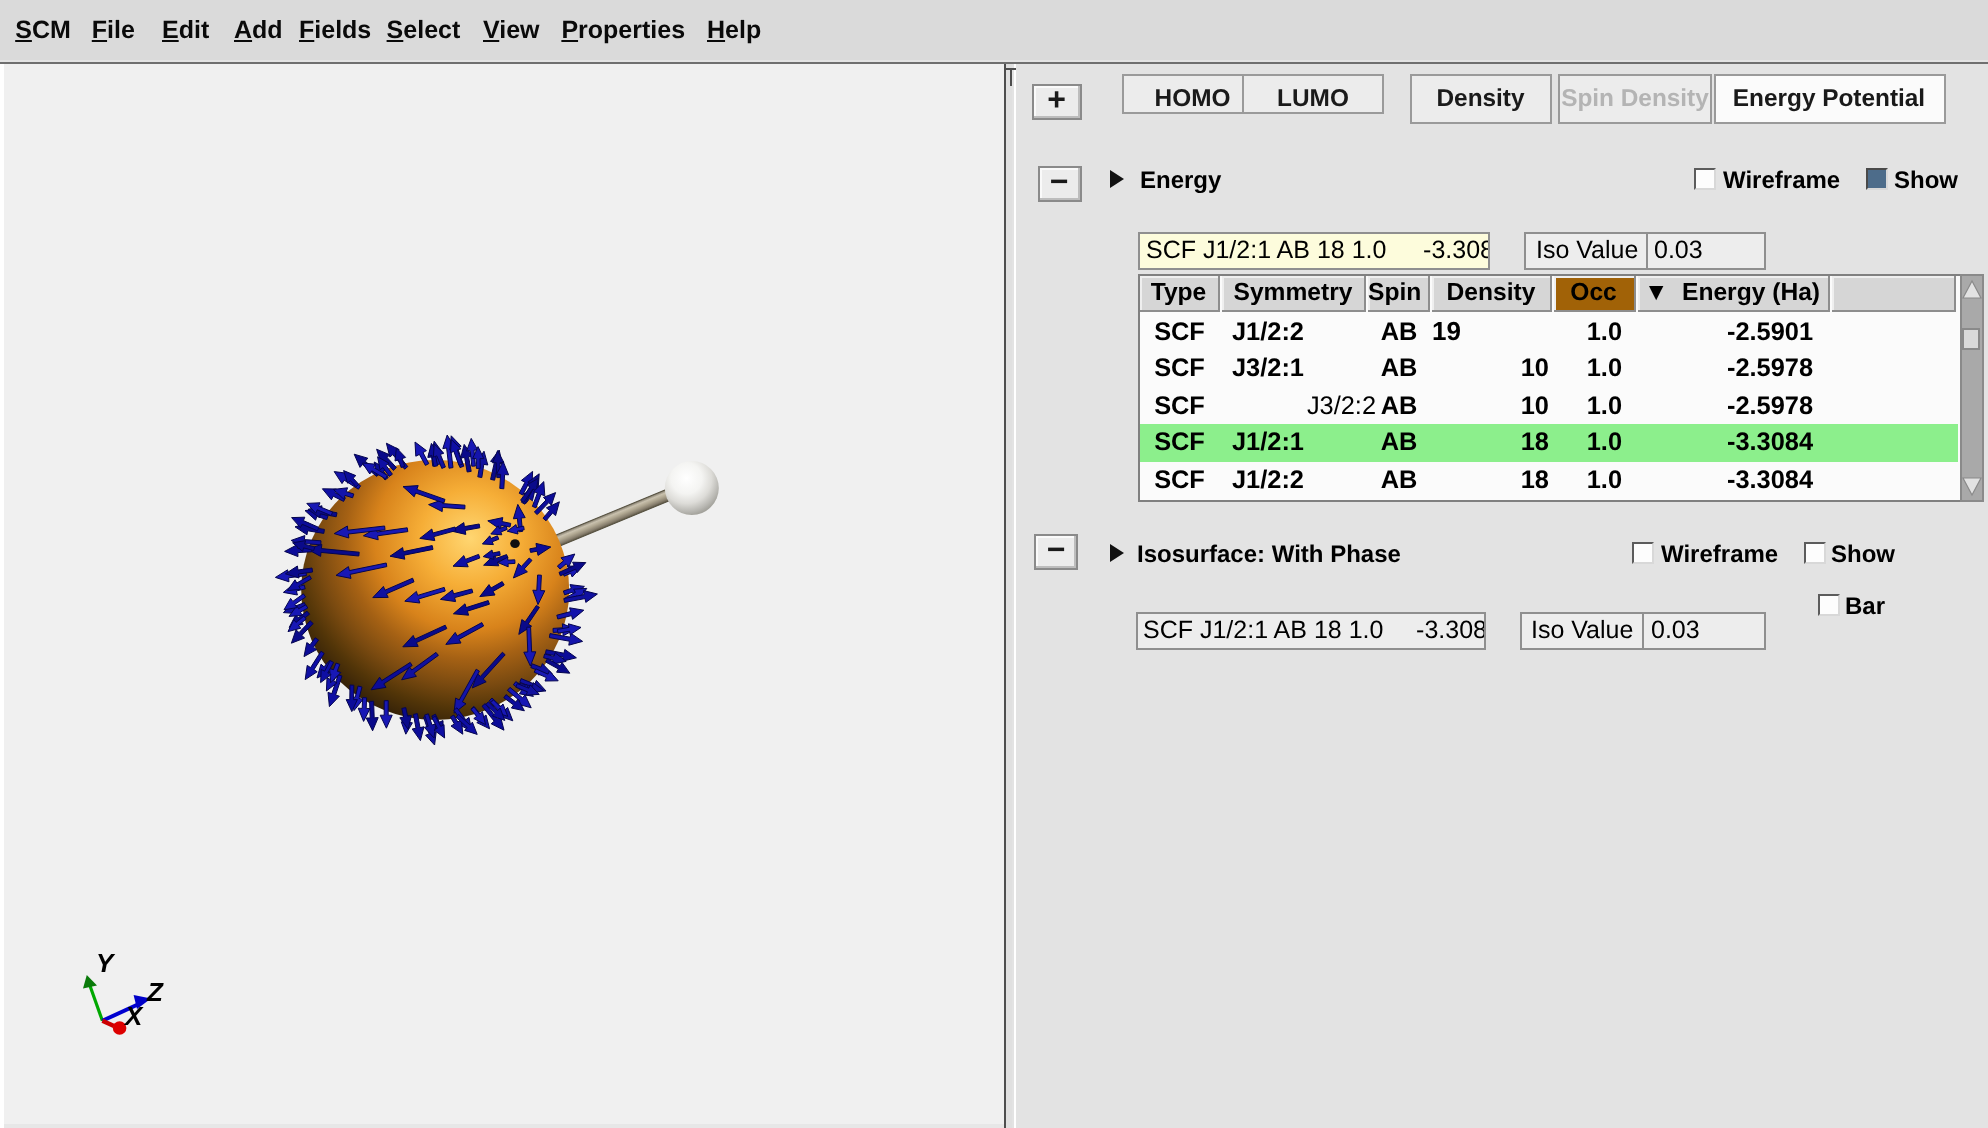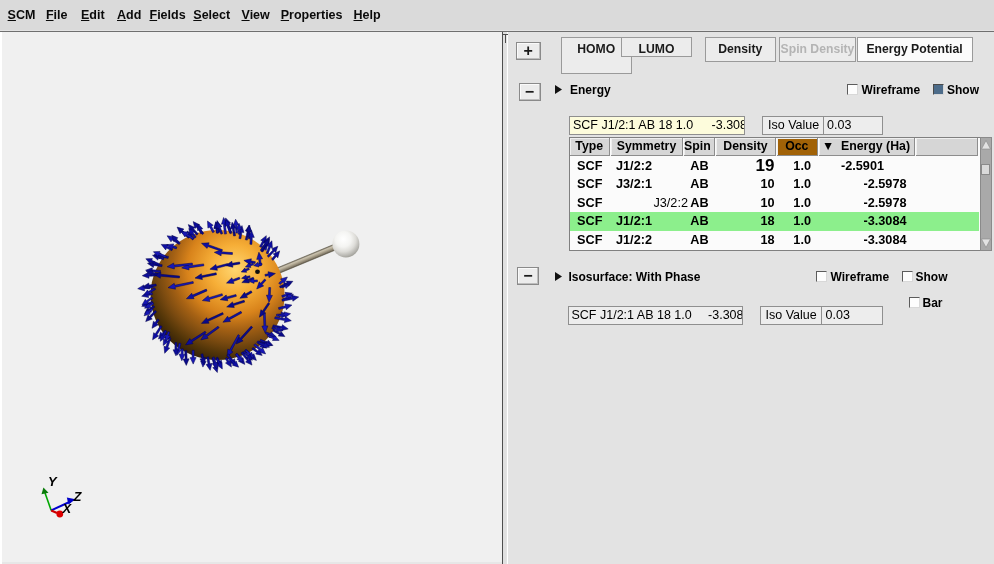--- a/index.html
+++ b/index.html
@@ -219,21 +219,21 @@
   <g font-style="italic" font-weight="bold" font-size="13" fill="#000">
     <text x="48" y="455">Y</text>
     <text x="73.5" y="469.5">Z</text>
     <text x="62.5" y="481.5">X</text>
   </g>
 </svg>
 
 <div class="abs" style="left:508.1px;top:32px;width:485.9px;height:532px;background:#e3e3e3;"></div>
 
 <div class="btn" style="left:515.5px;top:41.5px;width:25.5px;height:18.5px;line-height:15.5px;font-size:16px;border-color:#8a8a8a;box-shadow:inset -1px -1px 0 #bdbdbd, inset 1px 1px 0 #fafafa;">+</div>
-<div class="btn" style="left:561px;top:37px;width:70.5px;height:37px;line-height:23px;">HOMO</div>
+<div class="btn" style="left:561px;top:37px;width:70.5px;height:20px;line-height:23px;">HOMO</div>
 <div class="btn" style="left:621px;top:37px;width:71px;height:20px;line-height:23px;">LUMO</div>
 <div class="btn" style="left:704.5px;top:37px;width:71.5px;height:25px;line-height:23px;">Density</div>
 <div class="btn" style="left:779px;top:37px;width:77px;height:25px;line-height:23px;color:#b4b4b4;">Spin Density</div>
 <div class="btn" style="left:856.5px;top:37px;width:116px;height:25px;line-height:23px;background:#fbfbfb;">Energy Potential</div>
 
 <div class="btn" style="left:518.5px;top:83px;width:22px;height:18px;line-height:15px;font-size:16px;border-color:#8a8a8a;box-shadow:inset -1px -1px 0 #bdbdbd, inset 1px 1px 0 #fafafa;">−</div>
 <svg class="abs" style="left:553.5px;top:84.5px;" width="9" height="10">
     <path d="M1,0 L8,4.5 L1,9 Z" fill="#111"></path>
   </svg>
 <div class="lbl" style="left:570px;top:82.5px;">Energy</div>
@@ -257,23 +257,23 @@
 <div class="abs" style="left:611.0px;top:138.0px;width:72.0px;height:17.5px;background:#d6d6d6;border-right:1px solid #8d8d8d;border-bottom:1px solid #8d8d8d;box-shadow:inset 1px 1px 0 #efefef;font-weight:bold;font-size:12.3px;text-align:center;line-height:17px;color:#000;white-space:nowrap;">Symmetry</div>
 <div class="abs" style="left:684.0px;top:138.0px;width:31.0px;height:17.5px;background:#d6d6d6;border-right:1px solid #8d8d8d;border-bottom:1px solid #8d8d8d;box-shadow:inset 1px 1px 0 #efefef;font-weight:bold;font-size:12.3px;line-height:17px;color:#000;white-space:nowrap;">Spin</div>
 <div class="abs" style="left:716.0px;top:138.0px;width:60.0px;height:17.5px;background:#d6d6d6;border-right:1px solid #8d8d8d;border-bottom:1px solid #8d8d8d;box-shadow:inset 1px 1px 0 #efefef;font-weight:bold;font-size:12.3px;text-align:center;line-height:17px;color:#000;white-space:nowrap;">Density</div>
 <div class="abs" style="left:777.0px;top:138.0px;width:40.5px;height:17.5px;background:#a16207;border-right:1px solid #8d8d8d;border-bottom:1px solid #8d8d8d;box-shadow:inset 1px 1px 0 #efefef;font-weight:bold;font-size:12.3px;text-align:center;line-height:17px;color:#000;white-space:nowrap;">Occ</div>
 <div class="abs" style="left:818.5px;top:138.0px;width:96.0px;height:17.5px;background:#d6d6d6;border-right:1px solid #8d8d8d;border-bottom:1px solid #8d8d8d;box-shadow:inset 1px 1px 0 #efefef;font-weight:bold;font-size:12.3px;text-align:center;line-height:17px;color:#000;white-space:nowrap;">▼&nbsp; Energy (Ha)</div>
 <div class="abs" style="left:915.5px;top:138.0px;width:62.5px;height:17.5px;background:#d6d6d6;border-right:1px solid #8d8d8d;border-bottom:1px solid #8d8d8d;box-shadow:inset 1px 1px 0 #efefef;font-weight:bold;font-size:12.3px;text-align:center;line-height:17px;color:#000;white-space:nowrap;"></div>
 <div class="abs" style="left:569.5px;top:156.5px;width:409px;height:18.6px;background:#fbfbfb;"></div>
 <div class="abs" style="left:569.5px;width:40.5px;text-align:center;top:156.5px;height:18.6px;line-height:18.6px;font-weight:bold;font-size:12.7px;color:#000;white-space:nowrap;">SCF</div>
 <div class="abs" style="left:616.0px;width:72.0px;text-align:left;top:156.5px;height:18.6px;line-height:18.6px;font-weight:bold;font-size:12.7px;color:#000;white-space:nowrap;">J1/2:2</div>
 <div class="abs" style="left:684.0px;width:31.0px;text-align:center;top:156.5px;height:18.6px;line-height:18.6px;font-weight:bold;font-size:12.7px;color:#000;white-space:nowrap;">AB</div>
-<div class="abs" style="left:716.0px;width:58.5px;text-align:right;top:156.5px;height:18.6px;line-height:18.6px;font-weight:bold;font-size:17px;color:#000;white-space:nowrap;">19</div>
+<div class="abs" style="left:716.0px;width:58.5px;top:156.5px;height:18.6px;line-height:18.6px;font-weight:bold;font-size:13px;color:#000;white-space:nowrap;">19</div>
 <div class="abs" style="left:777.0px;width:34.0px;text-align:right;top:156.5px;height:18.6px;line-height:18.6px;font-weight:bold;font-size:12.7px;color:#000;white-space:nowrap;">1.0</div>
-<div class="abs" style="left:818.5px;width:88.0px;text-align:center;top:156.5px;height:18.6px;line-height:18.6px;font-weight:bold;font-size:12.7px;color:#000;white-space:nowrap;">-2.5901</div>
+<div class="abs" style="left:818.5px;width:88.0px;text-align:right;top:156.5px;height:18.6px;line-height:18.6px;font-weight:bold;font-size:12.7px;color:#000;white-space:nowrap;">-2.5901</div>
 <div class="abs" style="left:569.5px;top:175.1px;width:409px;height:18.6px;background:#fbfbfb;"></div>
 <div class="abs" style="left:569.5px;width:40.5px;text-align:center;top:175.1px;height:18.6px;line-height:18.6px;font-weight:bold;font-size:12.7px;color:#000;white-space:nowrap;">SCF</div>
 <div class="abs" style="left:616.0px;width:72.0px;text-align:left;top:175.1px;height:18.6px;line-height:18.6px;font-weight:bold;font-size:12.7px;color:#000;white-space:nowrap;">J3/2:1</div>
 <div class="abs" style="left:684.0px;width:31.0px;text-align:center;top:175.1px;height:18.6px;line-height:18.6px;font-weight:bold;font-size:12.7px;color:#000;white-space:nowrap;">AB</div>
 <div class="abs" style="left:716.0px;width:58.5px;text-align:right;top:175.1px;height:18.6px;line-height:18.6px;font-weight:bold;font-size:12.7px;color:#000;white-space:nowrap;">10</div>
 <div class="abs" style="left:777.0px;width:34.0px;text-align:right;top:175.1px;height:18.6px;line-height:18.6px;font-weight:bold;font-size:12.7px;color:#000;white-space:nowrap;">1.0</div>
 <div class="abs" style="left:818.5px;width:88.0px;text-align:right;top:175.1px;height:18.6px;line-height:18.6px;font-weight:bold;font-size:12.7px;color:#000;white-space:nowrap;">-2.5978</div>
 <div class="abs" style="left:569.5px;top:193.7px;width:409px;height:18.6px;background:#fbfbfb;"></div>
 <div class="abs" style="left:569.5px;width:40.5px;text-align:center;top:193.7px;height:18.6px;line-height:18.6px;font-weight:bold;font-size:12.7px;color:#000;white-space:nowrap;">SCF</div>
 <div class="abs" style="left:616.0px;width:72.0px;text-align:right;top:193.7px;height:18.6px;line-height:18.6px;font-weight:normal;font-size:12.7px;color:#000;white-space:nowrap;">J3/2:2</div>

